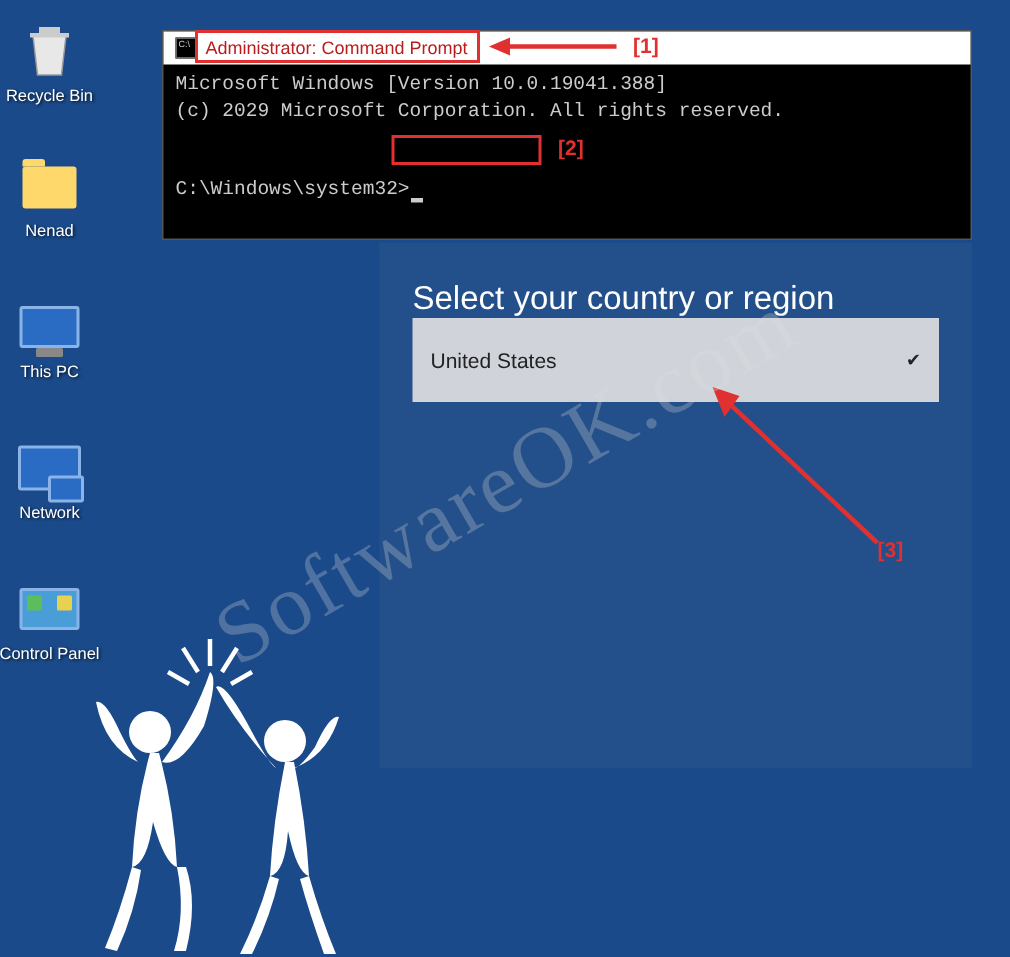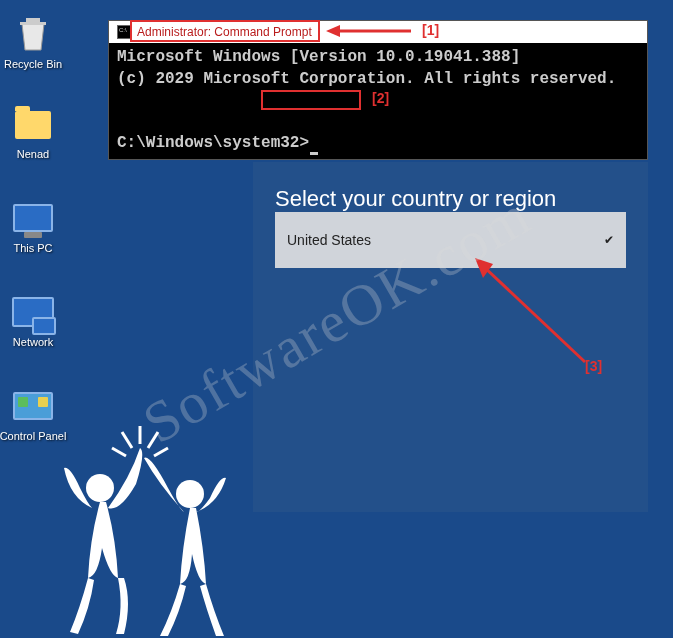--- a/index.html
+++ b/index.html
@@ -72,24 +72,23 @@
       content: "C:\\";
       color: #ccc;
       font-size: 6px;
       position: absolute;
       top: 1px;
       left: 1px;
     }
     .cmd-body {
       padding: 4px 8px;
       font-family: Consolas, "Courier New", monospace;
-      font-size: 16px;
+      font-size: 13px;
       color: #ccc;
       line-height: 1.35;
-      font-weight: bold;
     }
     .cmd-line { white-space: pre; }
     .cursor {
       display: inline-block;
       width: 8px;
       height: 3px;
       background: #ccc;
       vertical-align: bottom;
       margin-left: 1px;
     }

